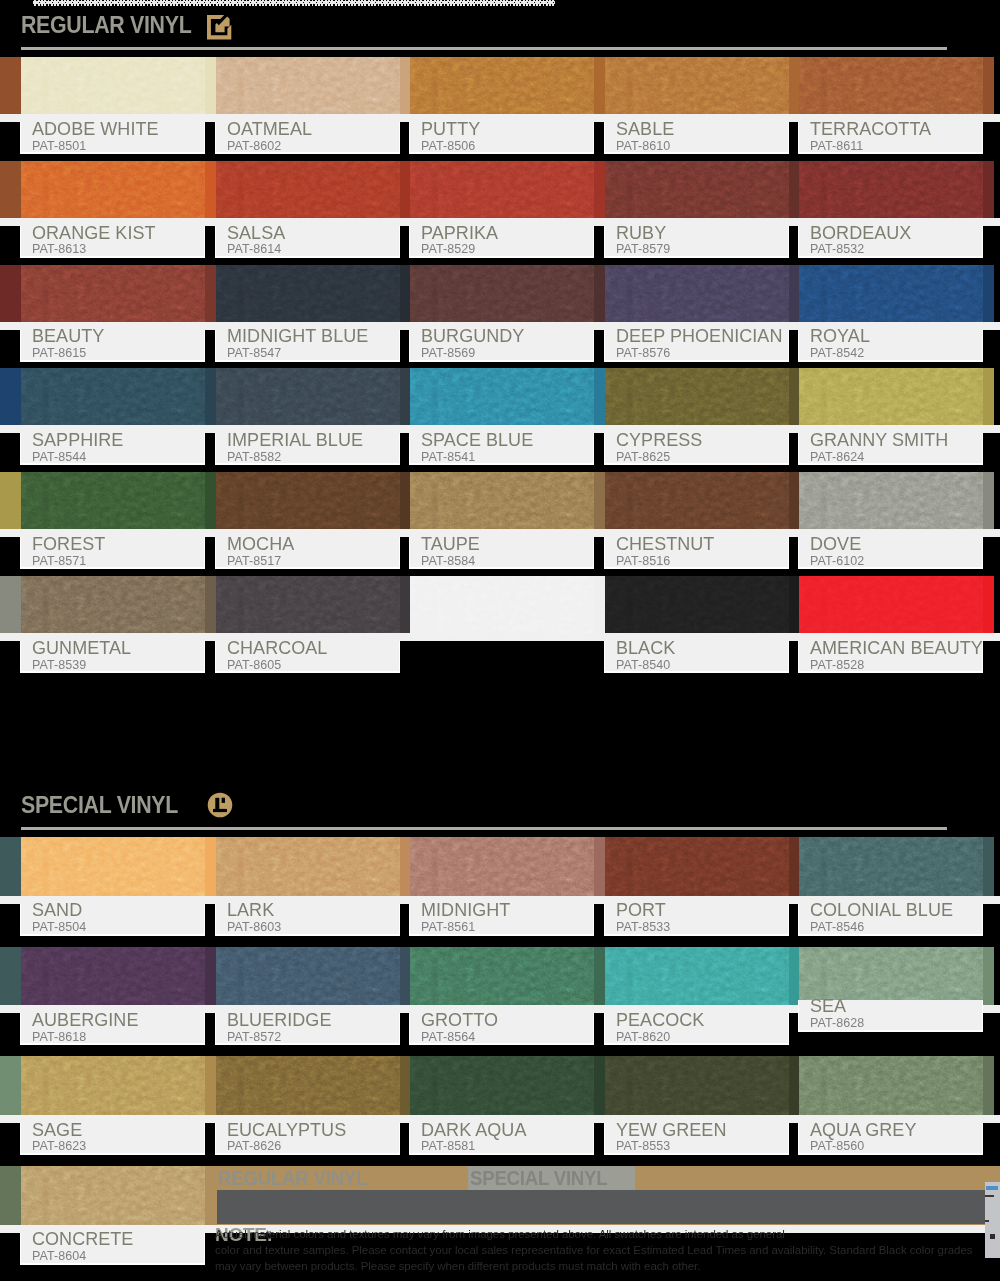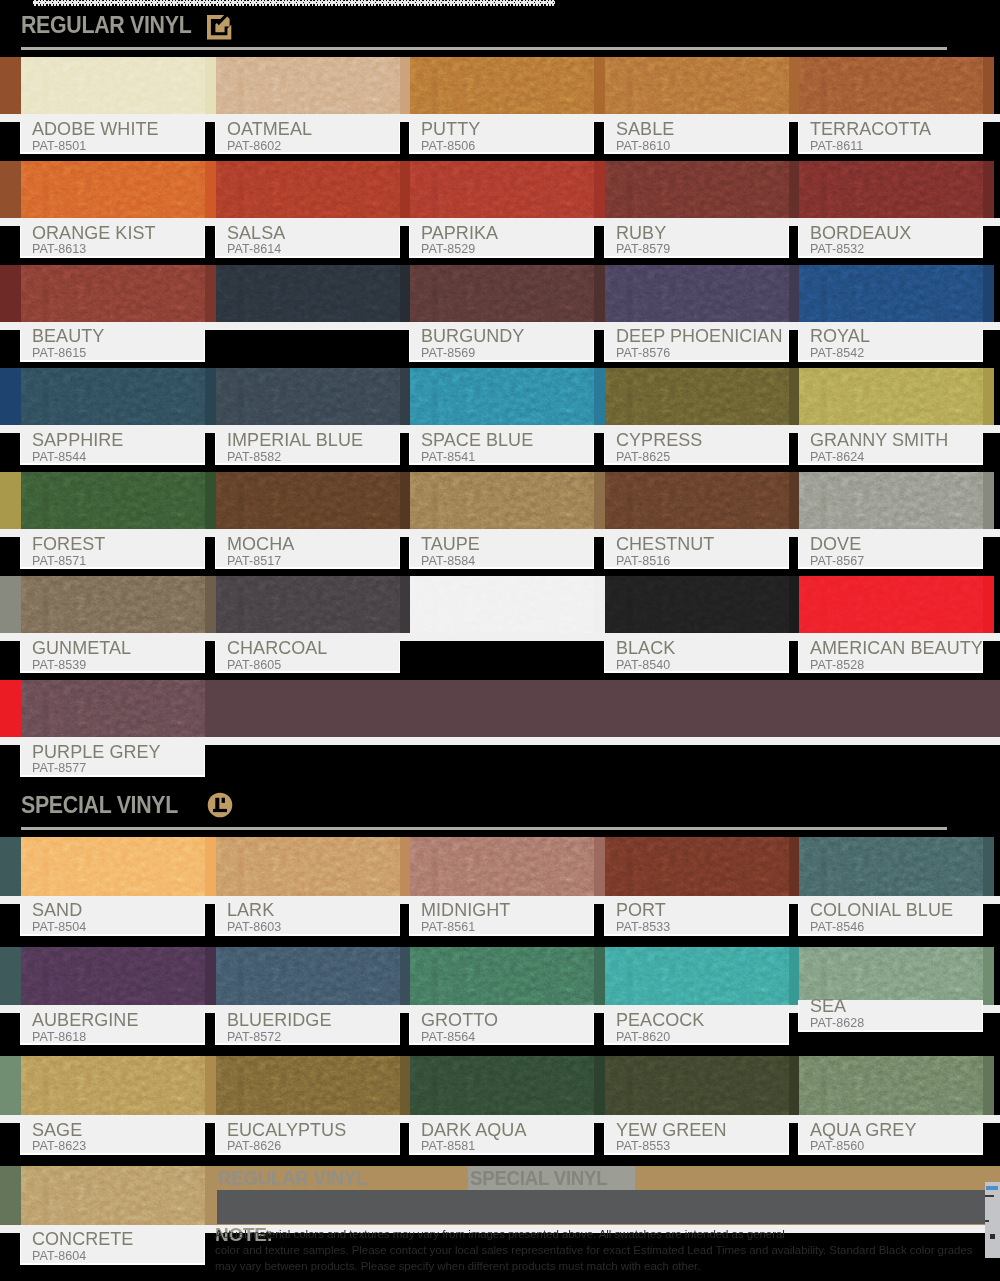--- a/index.html
+++ b/index.html
@@ -241,20 +241,24 @@
       <div class="swatch" style="width: 195px; height: 57px; background-color: rgb(30, 67, 111);"></div>
       <div class="swtex" style="height:57px">
           <i class="t1"></i>
           <i class="t2"></i>
         </div>
     </div>
     <div class="caption" style="left:20px;top:65px">
       <div class="nm">BEAUTY</div>
       <div class="cd">PAT-8615</div>
     </div>
+    <div class="caption" style="left:215px;top:65px">
+      <div class="nm">MIDNIGHT BLUE</div>
+      <div class="cd">PAT-8547</div>
+    </div>
     <div class="caption" style="left:409px;top:65px">
       <div class="nm">BURGUNDY</div>
       <div class="cd">PAT-8569</div>
     </div>
     <div class="caption" style="left:604px;top:65px">
       <div class="nm">DEEP PHOENICIAN</div>
       <div class="cd">PAT-8576</div>
     </div>
     <div class="caption" style="left:798px;top:65px">
       <div class="nm">ROYAL</div>
@@ -369,21 +373,21 @@
     <div class="caption" style="left:409px;top:65px">
       <div class="nm">TAUPE</div>
       <div class="cd">PAT-8584</div>
     </div>
     <div class="caption" style="left:604px;top:65px">
       <div class="nm">CHESTNUT</div>
       <div class="cd">PAT-8516</div>
     </div>
     <div class="caption" style="left:798px;top:65px">
       <div class="nm">DOVE</div>
-      <div class="cd">PAT-8567</div>
+      <div class="cd">PAT-6102</div>
     </div>
   </div>
   <div class="grid-row" style="top:576.0px;height:97px">
     <div class="bleed" style="height: 57px; background-color: rgb(137, 138, 127);"></div>
     <div class="capband" style="top:57px"></div>
     <div class="gcell" style="left:21px;width:195px;height:57px">
       <div class="swatch" style="width: 195px; height: 57px; background-color: rgb(109, 95, 76);"></div>
       <div class="swtex" style="height:57px">
           <i class="t1"></i>
           <i class="t2"></i>
@@ -425,35 +429,20 @@
       <div class="nm">CHARCOAL</div>
       <div class="cd">PAT-8605</div>
     </div>
     <div class="caption" style="left:604px;top:65px">
       <div class="nm">BLACK</div>
       <div class="cd">PAT-8540</div>
     </div>
     <div class="caption" style="left:798px;top:65px">
       <div class="nm">AMERICAN BEAUTY</div>
       <div class="cd">PAT-8528</div>
-    </div>
-  </div>
-  <div class="grid-row" style="top:679.8px;height:97px">
-    <div class="bleed" style="height: 57px; background-color: rgb(236, 28, 36);"></div>
-    <div class="capband" style="top:57px"></div>
-    <div class="gcell" style="left:21px;width:979px;height:57px">
-      <div class="swatch" style="width: 979px; height: 57px; background-color: rgb(91, 66, 72);"></div>
-      <div class="swtex" style="height:57px">
-          <i class="t1"></i>
-          <i class="t2"></i>
-        </div>
-    </div>
-    <div class="caption" style="left:20px;top:65px">
-      <div class="nm">PURPLE GREY</div>
-      <div class="cd">PAT-8577</div>
     </div>
   </div>
   <div class="sec-head">
     <div class="sec-title" style="top:793px;font-size:24px;line-height:24px;transform:scaleX(0.89);transform-origin:left top;letter-spacing:-0.35px">SPECIAL VINYL</div>
   <svg class="sec-icon" style="left:207px;top:792px" width="26" height="26" viewBox="0 0 26 26">
         <circle cx="13" cy="13" r="12.3" fill="#BE9D64"></circle>
         <path fill="#000" d="M8.3 5.8 h4 v14.2 h-4 z"></path>
         <path fill="#000" d="M6.0 16.9 h14 v3.2 h-14 z"></path>
         <path fill="#000" d="M14.6 5.7 h3.4 v5.2 h-3.4 z"></path>
       </svg>

